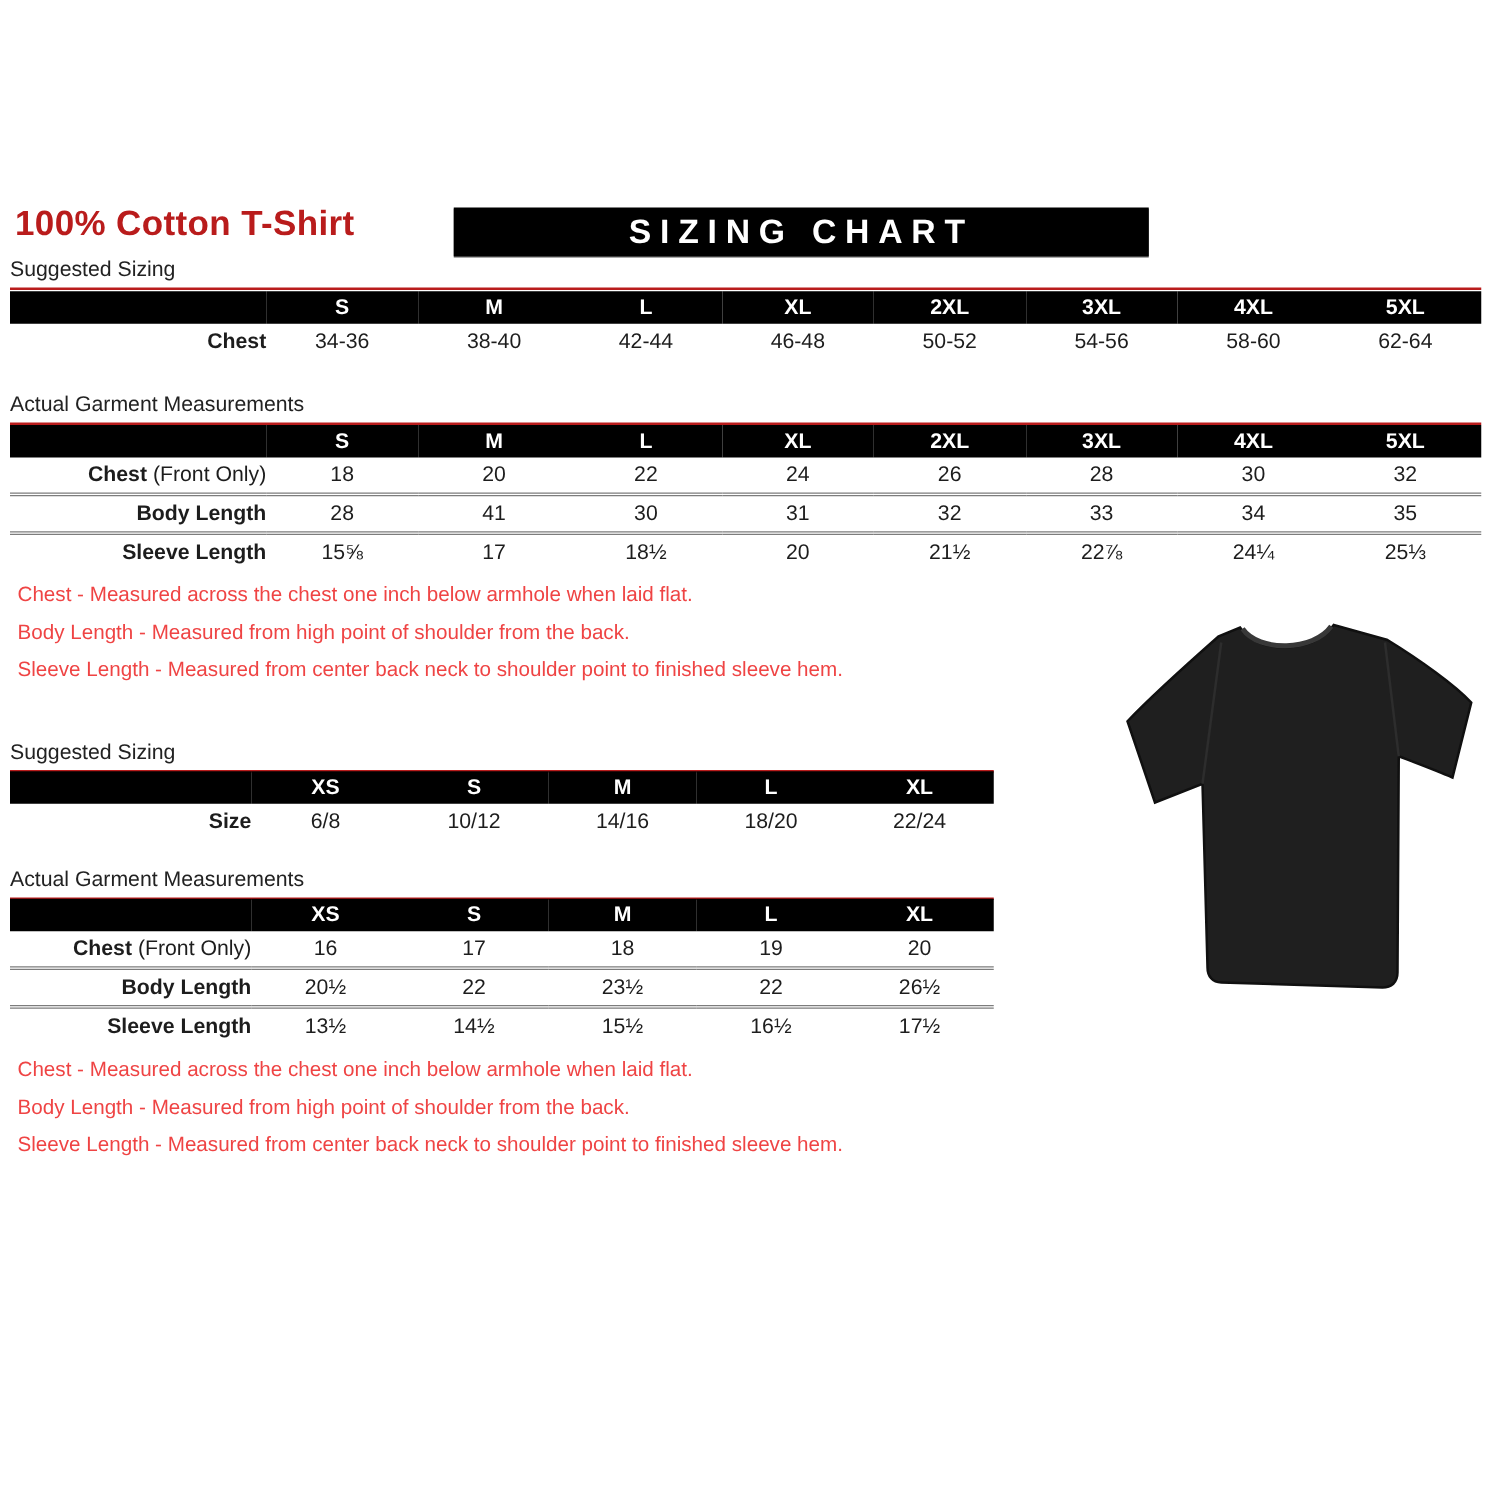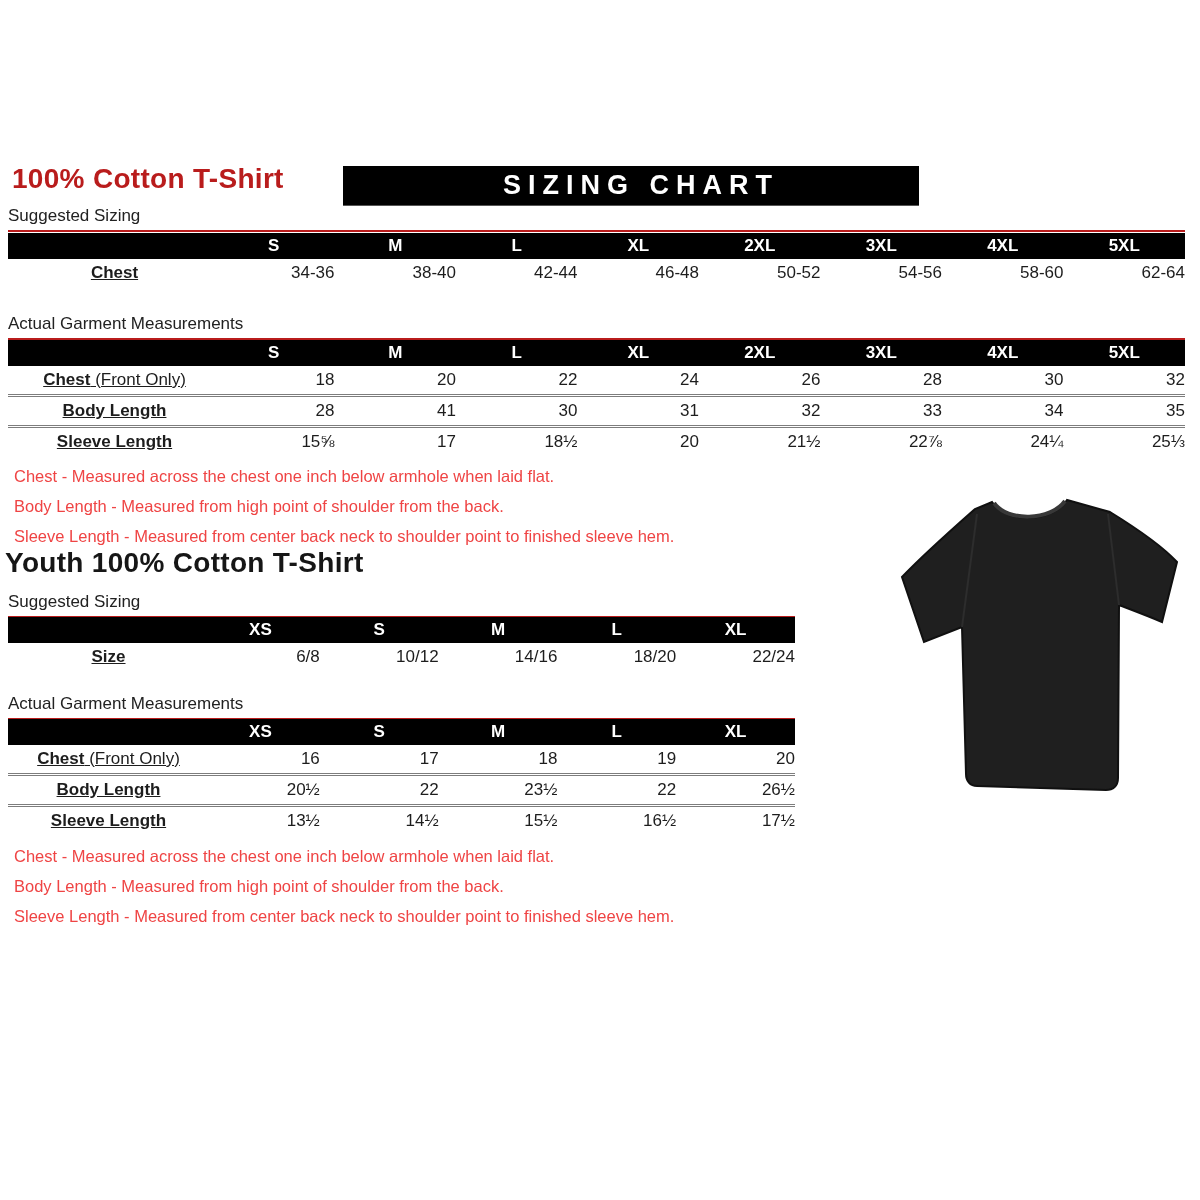--- a/index.html
+++ b/index.html
@@ -17,50 +17,49 @@
     left: 12px; top: 163px;
     font-size: 28px; font-weight: bold; letter-spacing: 0.3px;
     color: #b91c1c;
   }
   #youth-title {
     left: 5px; top: 547px;
     font-size: 28px; font-weight: bold; letter-spacing: 0.3px;
     color: #161616;
   }
   #banner {
-    left: 343px; top: 166px; width: 556px; height: 39px;
+    left: 363px; top: 166px; width: 556px; height: 39px;
     background: #000; color: #fff;
     display: flex; align-items: center; justify-content: center;
     font-size: 27px; font-weight: bold; letter-spacing: 7px;
     box-shadow: 0 1px 0 #555;
-    padding-left: 20px;
   }
 
   .section-label {
     font-size: 17px; color: #222222;
     border-bottom: 2px solid #b91c1c;
     padding-bottom: 4px;
   }
   .w-adult { width: 1177px; }
   .w-youth { width: 787px; }
 
   table.size-table {
     border-collapse: collapse; table-layout: fixed;
     font-size: 17px; color: #1d1d1d;
   }
   table.size-table th {
     background: #000000; color: #ffffff;
     font-weight: bold; height: 26px; font-size: 17px;
     text-align: center; padding: 0;
   }
   table.size-table td {
-    text-align: right; height: 28px; padding: 0;
+    text-align: center; height: 28px; padding: 0;
   }
   table.size-table th.label-col,
-  table.size-table td.row-label { text-align: center; padding-left: 8px; text-decoration: underline; }
+  table.size-table td.row-label { text-align: right; padding-left: 8px; }
   .adult-table th.label-col, .adult-table td.row-label { width: 197px; }
   .youth-table th.label-col, .youth-table td.row-label { width: 185px; }
   table.size-table tbody tr:not(:first-child) td { border-top: 3px double #7d7d7d; }
   td.row-label b { font-weight: bold; }
   td.row-label span { font-weight: normal; }
 
   .notes .note-line {
     font-size: 16.5px; line-height: 30px; color: #ef4444;
     white-space: nowrap;
   }
@@ -157,21 +156,20 @@
         </tr>
       </tbody>
     </table>
 
   <div class="abs notes" style="left:14px; top:461px;">
       <div class="note-line">Chest - Measured across the chest one inch below armhole when laid flat.</div>
       <div class="note-line">Body Length - Measured from high point of shoulder from the back.</div>
       <div class="note-line">Sleeve Length - Measured from center back neck to shoulder point to finished sleeve hem.</div>
     </div>
 
-  <div id="youth-title" class="abs">Youth 100% Cotton T-Shirt</div>
 
   <div class="abs section-label w-youth" style="left:8px; top:592px;">Suggested Sizing</div>
   <table class="abs size-table youth-table w-youth" style="left:8px; top:617px;">
       <thead>
         <tr>
           <th class="label-col"></th>
           <th>XS</th>
           <th>S</th>
           <th>M</th>
           <th>L</th>

